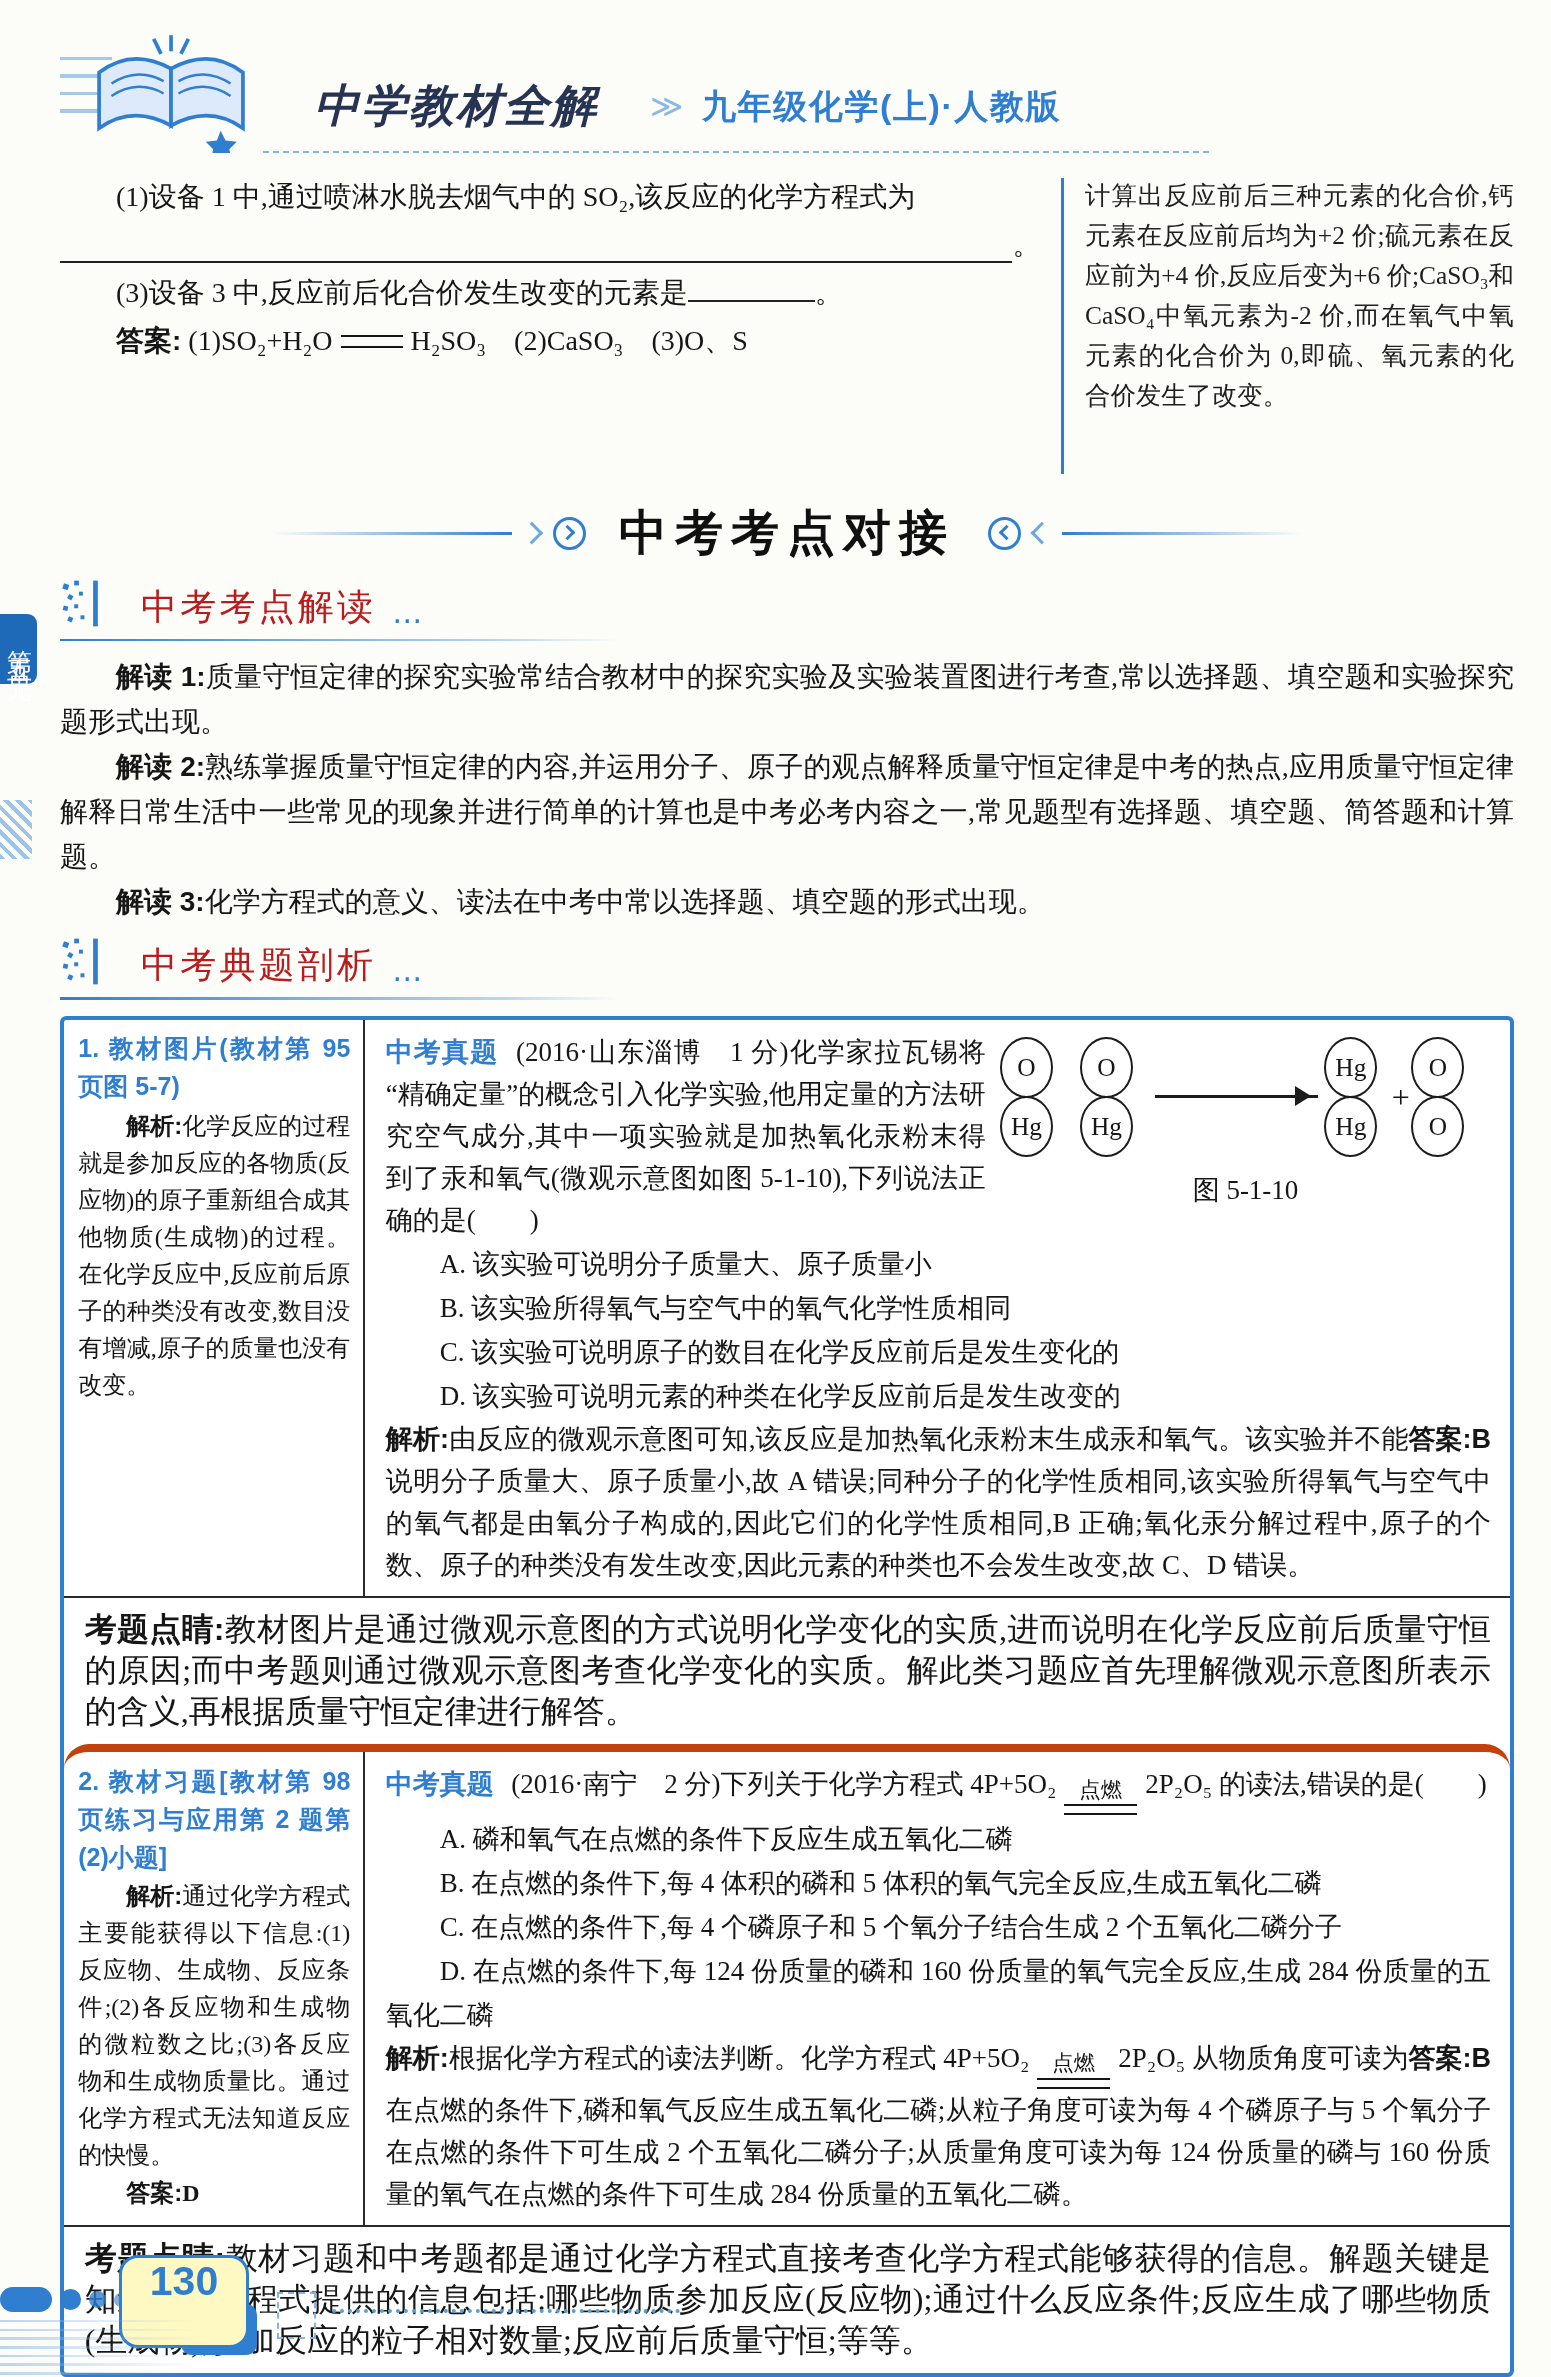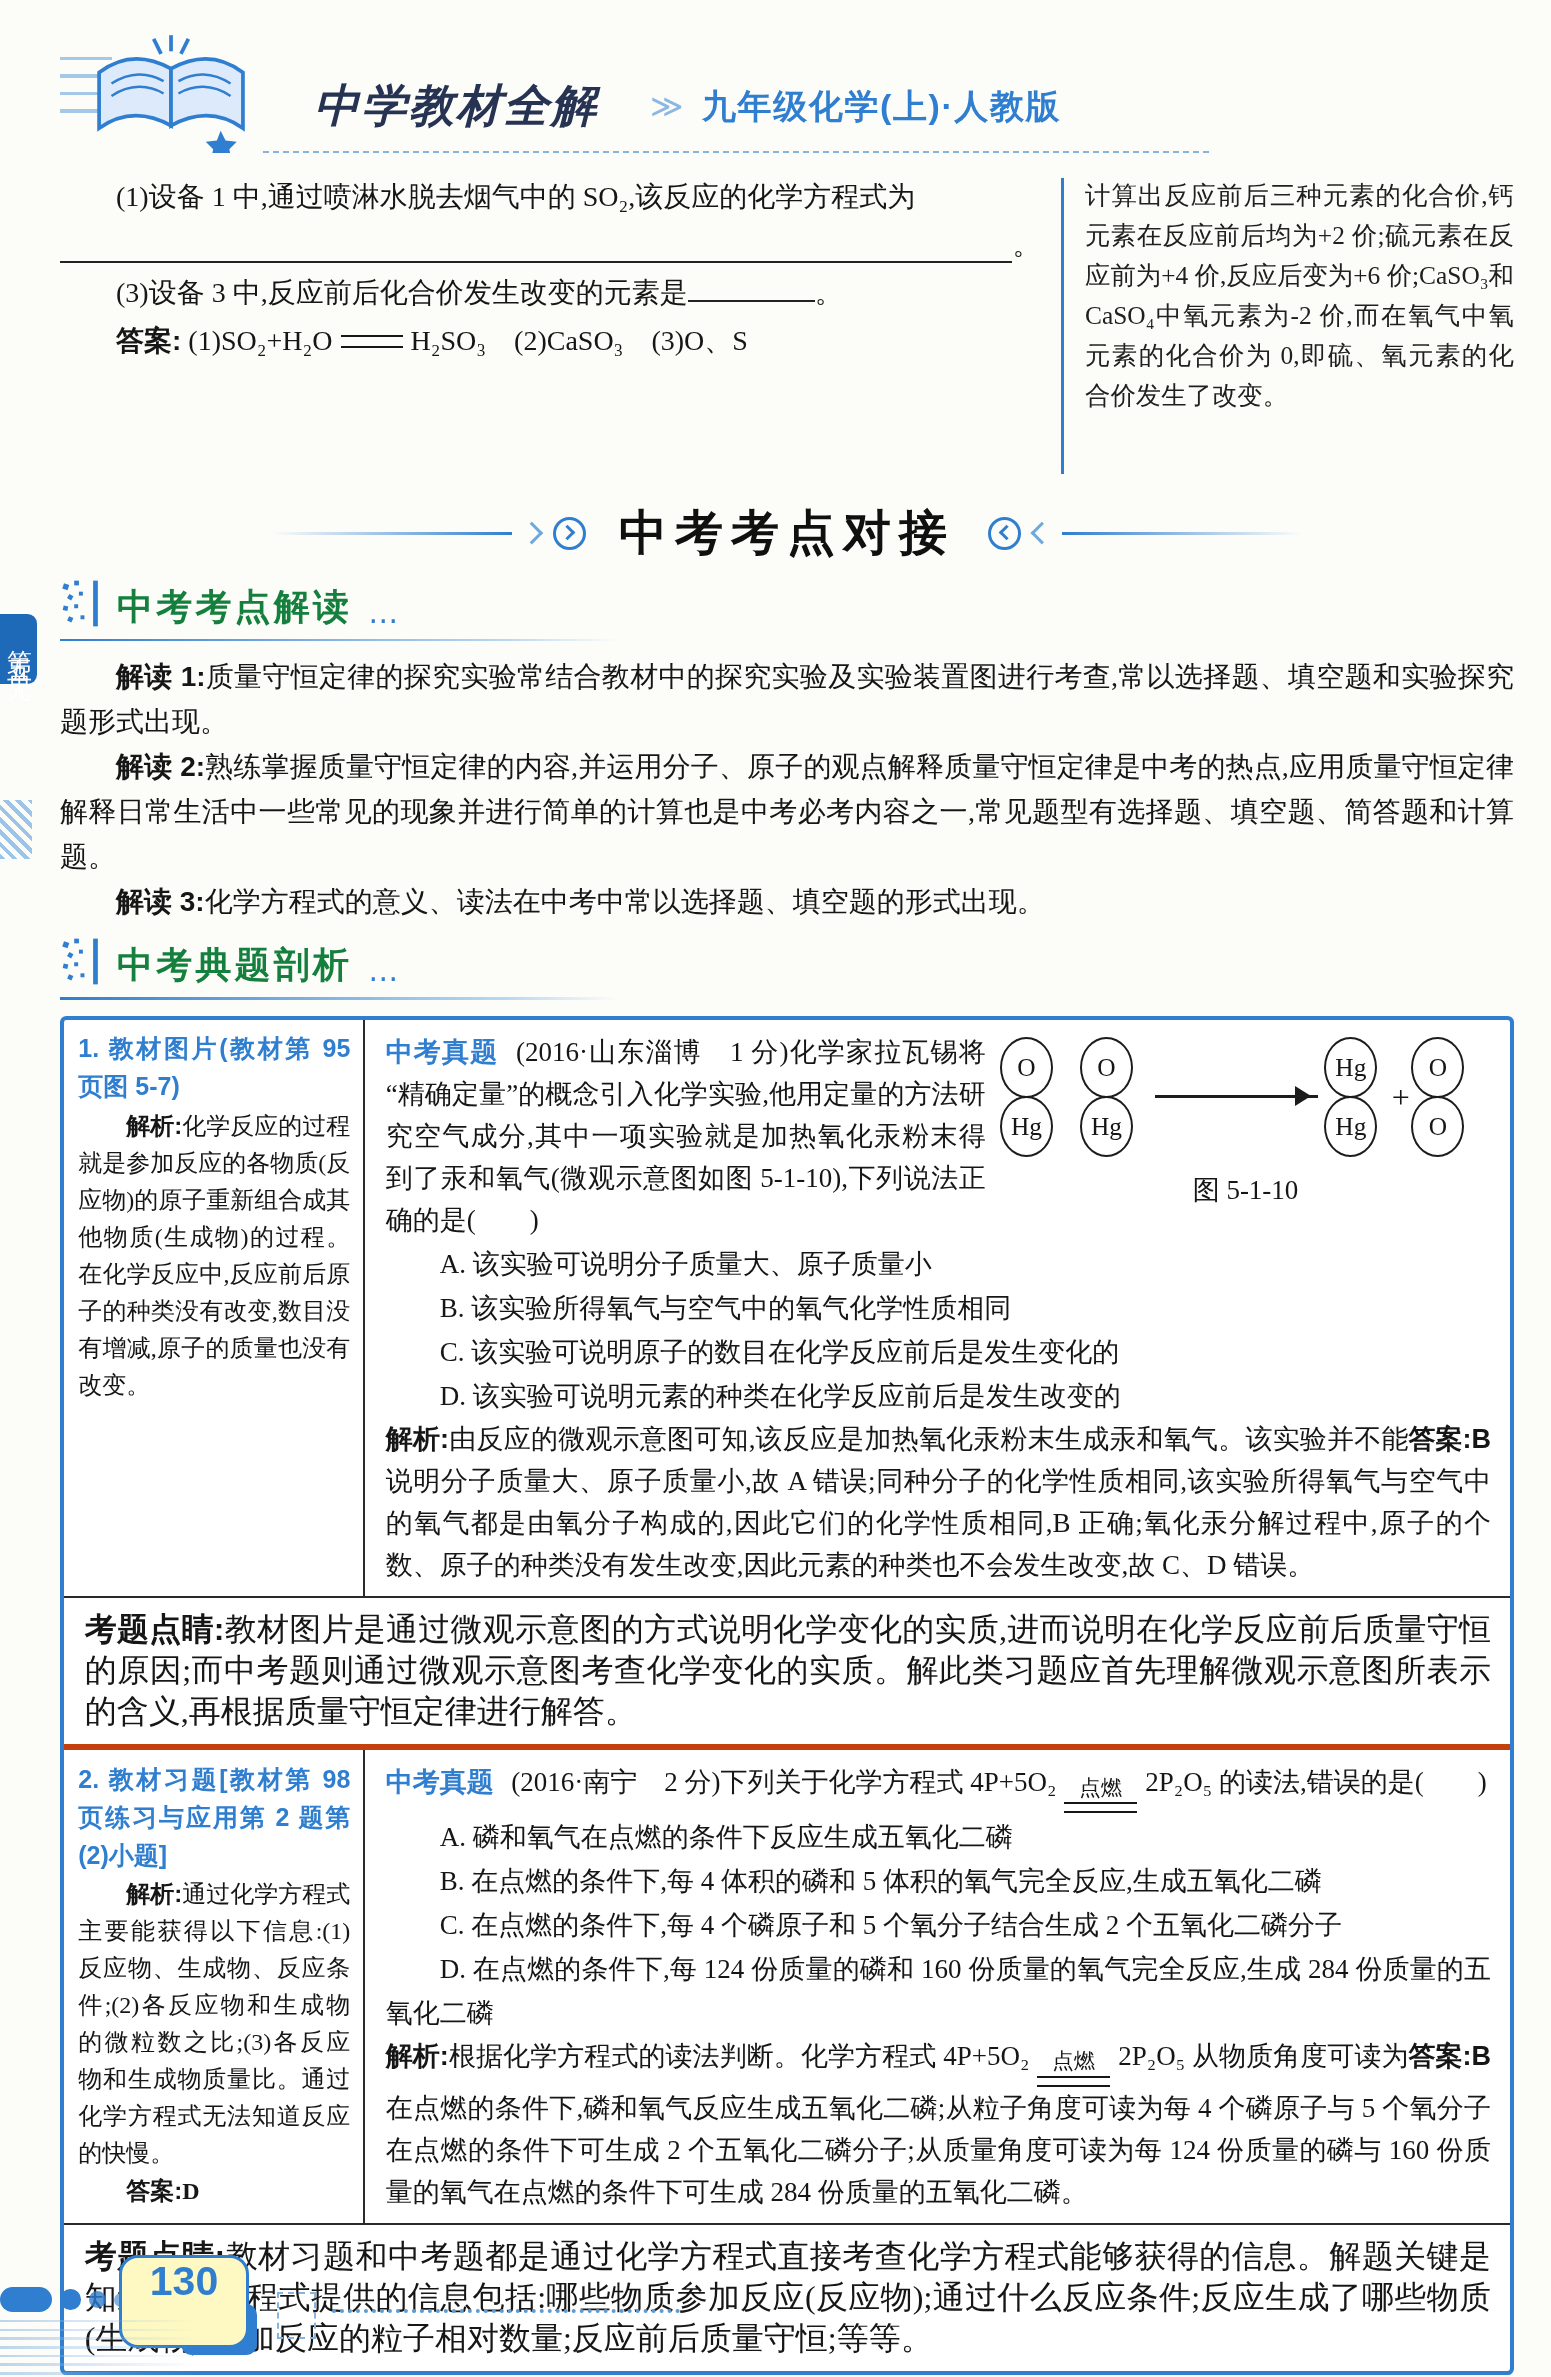--- a/index.html
+++ b/index.html
@@ -51,22 +51,22 @@
   .chev-circle{width:27px;height:27px;border:3.2px solid #2f7ecf;border-radius:50%;position:relative;}
   .chev-circle::after{content:"";position:absolute;left:6.4px;top:7.2px;width:8px;height:8px;
     border-top:3.2px solid #2f7ecf;border-right:3.2px solid #2f7ecf;transform:rotate(45deg);}
   .flip{transform:scaleX(-1);}
   .chev-sm.flip{transform:scaleX(-1) rotate(45deg);}
 
   
   .sec-head{position:relative;display:flex;align-items:flex-end;gap:16px;margin-top:14.3px;padding-bottom:9.5px;height:52px;}
   .sec-head::after{content:"";position:absolute;left:0;bottom:0;width:557px;height:2.4px;
     background:linear-gradient(90deg,#2f7ecf,#b9d7f1 80%,rgba(185,215,241,0));}
-  .sec-title{font-family:"Liberation Sans","DejaVu Sans",sans-serif;font-size:36px;font-weight:bold;
-    color:#15803d;letter-spacing:3.2px;}
+  .sec-title{font-family:"Liberation Sans","DejaVu Sans",sans-serif;font-size:36px;font-weight:normal;
+    color:#b91c1c;letter-spacing:3.2px;margin-left:24px;}
   .sec-dots{color:#2f7ecf;font-size:30px;letter-spacing:4px;padding-bottom:1.6px;font-family:"DejaVu Sans",sans-serif;}
 
   
   .jiedu-paras{margin-top:12.7px;font-size:28px;line-height:45px;text-align:justify;}
   .jiedu-paras p{margin:0;text-indent:2em;}
 
   
   .exam-table{margin-top:16px;border:4px solid #2f7ecf;border-radius:6.4px;background:#fff;}
   .exam-row{display:grid;grid-template-columns:301px 1fr;}
   .cell-left{border-right:2.4px solid #2a2a2a;padding:9.5px 12.7px 9.5px 14.3px;
@@ -91,21 +91,21 @@
   .rxn-arrow::after{content:"";position:absolute;right:-3.2px;top:-8.7px;border:10.3px solid transparent;
     border-left:16px solid #1c1c1c;}
   .plus{margin:0 1.6px 0 14.3px;font-size:32px;}
   .fig-caption{text-align:center;margin-top:12.7px;font-size:27px;}
   .opts{margin-top:1.6px;}
   .opts p{text-indent:2em;line-height:44px;margin:0;}
   .analysis{margin-top:3.2px;}
   .ans-tail{float:right;font-weight:bold;font-family:"Liberation Sans","DejaVu Sans",sans-serif;}
   .tip-row{border-top:2.4px solid #2a2a2a;padding:11px 19px 12.7px 20.7px;font-size:32px;line-height:41px;text-align:justify;}
   .tip-row p{margin:0;}
-  .row2{border-top:6px solid #c2410c;}
+  .row2{border-top:8px solid #c2410c;border-radius:25px;}
   .ign{display:inline-flex;flex-direction:column;align-items:center;vertical-align:-3.2px;margin:0 8px;}
   .ign .cond{font-size:21.5px;line-height:1;}
   .ign .dbl{width:73px;height:7.2px;border-top:2.4px solid #161616;border-bottom:2.4px solid #161616;margin-top:3.2px;}
 
   
   .unit-tab{position:absolute;left:0;top:614px;width:37px;padding:16px 0;background:#1f6ab8;color:#fff;
     writing-mode:vertical-rl;text-orientation:upright;font-family:"Liberation Sans","DejaVu Sans",sans-serif;
     font-size:25px;letter-spacing:9.5px;text-align:center;border-radius:0 9.5px 9.5px 0;}
   .unit-stripes{position:absolute;left:0;top:800px;width:32px;height:59px;
     background:repeating-linear-gradient(45deg,#9cc3e8 0 4px,transparent 4px 8.7px);}

